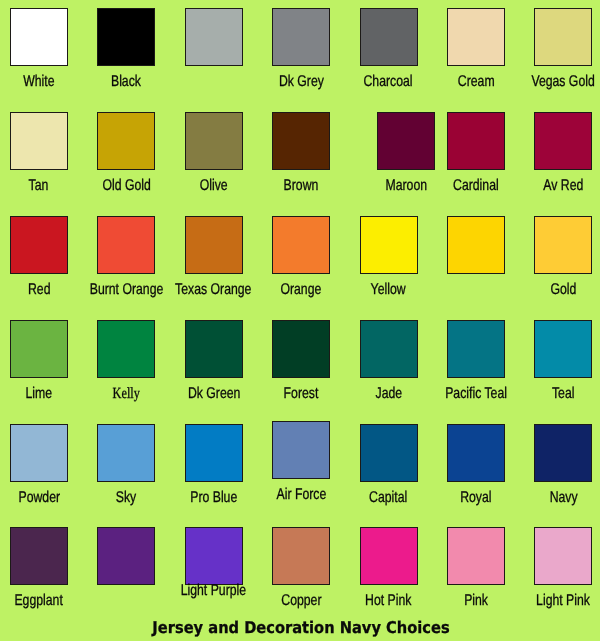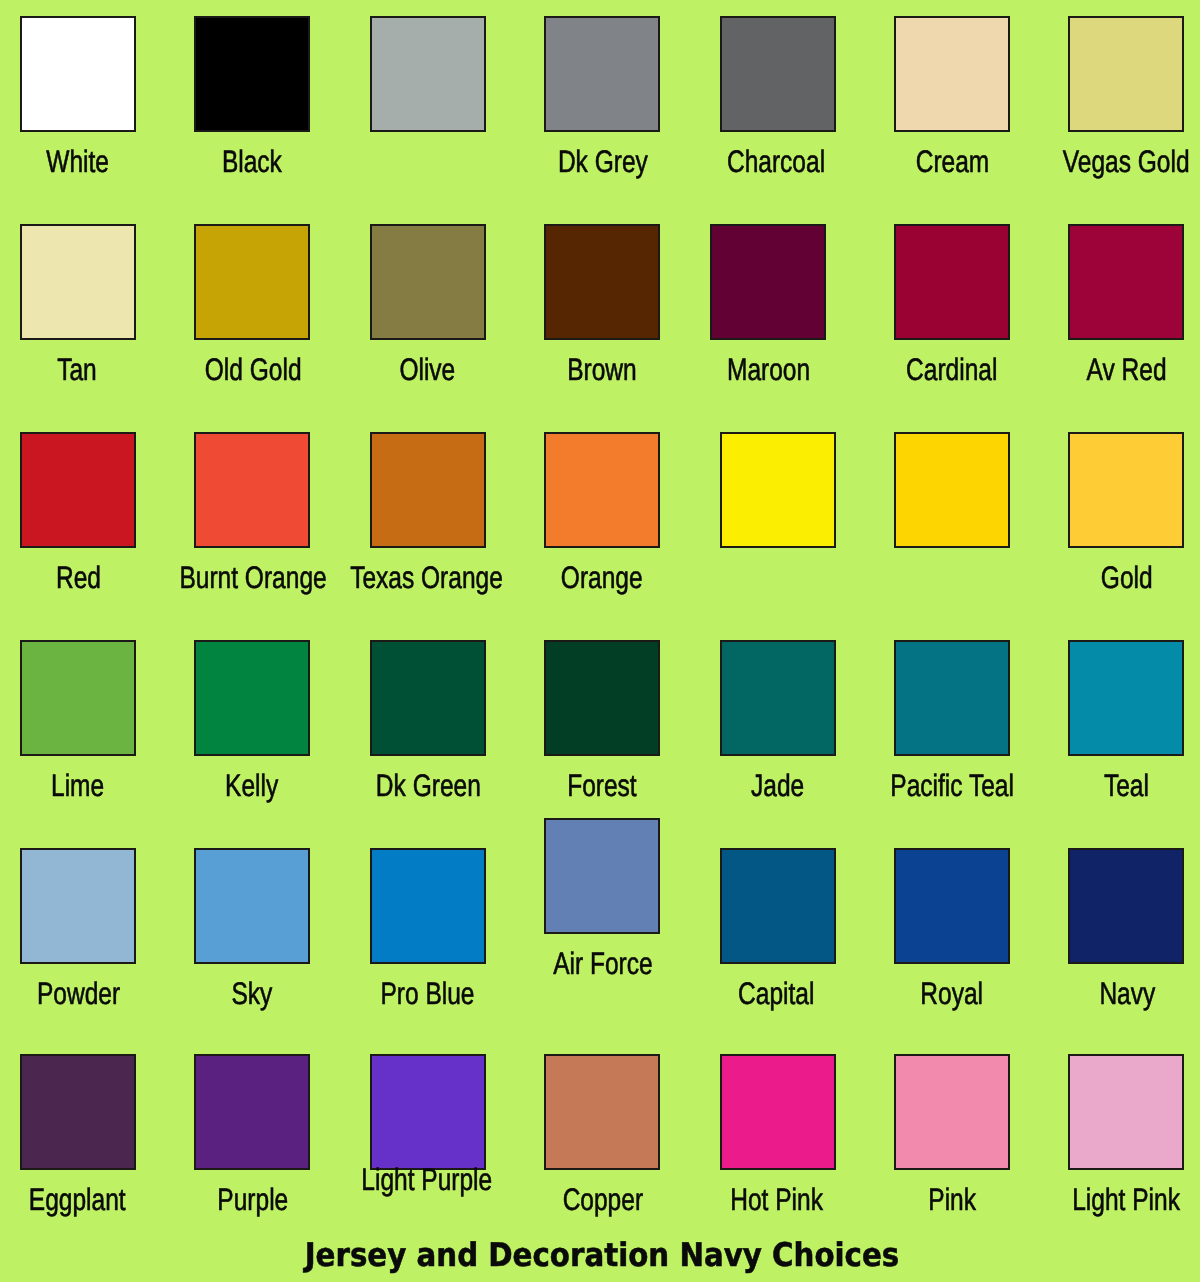--- a/index.html
+++ b/index.html
@@ -111,21 +111,21 @@
           <div class="swatch-label-wrap" style="top: 65px;"><span class="swatch-label" style="color: rgb(10, 10, 10);">Old Gold</span></div>
         </div>
         <div class="swatch-cell" style="left: 169.7px; top: 112.2px;">
           <div class="swatch-chip" style="background: rgb(132, 124, 66); border-color: rgb(28, 26, 23);"></div>
           <div class="swatch-label-wrap" style="top: 65px;"><span class="swatch-label" style="color: rgb(10, 10, 10);">Olive</span></div>
         </div>
         <div class="swatch-cell" style="left: 257.1px; top: 112.2px;">
           <div class="swatch-chip" style="background: rgb(86, 37, 2); border-color: rgb(28, 26, 23);"></div>
           <div class="swatch-label-wrap" style="top: 65px;"><span class="swatch-label" style="color: rgb(10, 10, 10);">Brown</span></div>
         </div>
-        <div class="swatch-cell" style="left: 340px; top: 112.2px;">
+        <div class="swatch-cell" style="left: 362px; top: 112.2px;">
           <div class="swatch-chip" style="background: rgb(98, 1, 51); border-color: rgb(28, 26, 23);"></div>
           <div class="swatch-label-wrap" style="top: 65px;"><span class="swatch-label" style="color: rgb(10, 10, 10);">Maroon</span></div>
         </div>
         <div class="swatch-cell" style="left: 431.9px; top: 112.2px;">
           <div class="swatch-chip" style="background: rgb(154, 2, 52); border-color: rgb(28, 26, 23);"></div>
           <div class="swatch-label-wrap" style="top: 65px;"><span class="swatch-label" style="color: rgb(10, 10, 10);">Cardinal</span></div>
         </div>
         <div class="swatch-cell" style="left: 519.3px; top: 112.2px;">
           <div class="swatch-chip" style="background: rgb(157, 3, 57); border-color: rgb(28, 26, 23);"></div>
           <div class="swatch-label-wrap" style="top: 65px;"><span class="swatch-label" style="color: rgb(10, 10, 10);">Av Red</span></div>
@@ -143,38 +143,39 @@
         <div class="swatch-cell" style="left: 169.7px; top: 216px;">
           <div class="swatch-chip" style="background: rgb(198, 108, 21); border-color: rgb(28, 26, 23);"></div>
           <div class="swatch-label-wrap" style="top: 65px;"><span class="swatch-label" style="color: rgb(10, 10, 10);">Texas Orange</span></div>
         </div>
         <div class="swatch-cell" style="left: 257.1px; top: 216px;">
           <div class="swatch-chip" style="background: rgb(243, 123, 44); border-color: rgb(28, 26, 23);"></div>
           <div class="swatch-label-wrap" style="top: 65px;"><span class="swatch-label" style="color: rgb(10, 10, 10);">Orange</span></div>
         </div>
         <div class="swatch-cell" style="left: 344.5px; top: 216px;">
           <div class="swatch-chip" style="background: rgb(252, 238, 0); border-color: rgb(28, 26, 23);"></div>
+          <div class="swatch-label-wrap" style="top: 65px;"><span class="swatch-label" style="color: rgb(10, 10, 10);">Yellow</span></div>
         </div>
         <div class="swatch-cell" style="left: 431.9px; top: 216px;">
           <div class="swatch-chip" style="background: rgb(253, 213, 1); border-color: rgb(28, 26, 23);"></div>
           <div class="swatch-label-wrap" style="top: 65px; margin-top: 38px;"><span class="swatch-label" style="color: rgb(10, 10, 10);">Maize</span></div>
         </div>
         <div class="swatch-cell" style="left: 519.3px; top: 216px;">
           <div class="swatch-chip" style="background: rgb(254, 204, 53); border-color: rgb(28, 26, 23);"></div>
           <div class="swatch-label-wrap" style="top: 65px;"><span class="swatch-label" style="color: rgb(10, 10, 10);">Gold</span></div>
         </div>
       </div>
       <div class="swatch-row">
         <div class="swatch-cell" style="left: -5.1px; top: 319.8px;">
           <div class="swatch-chip" style="background: rgb(107, 180, 65); border-color: rgb(28, 26, 23);"></div>
           <div class="swatch-label-wrap" style="top: 65px;"><span class="swatch-label" style="color: rgb(10, 10, 10);">Lime</span></div>
         </div>
         <div class="swatch-cell" style="left: 82.3px; top: 319.8px;">
           <div class="swatch-chip" style="background: rgb(0, 132, 64); border-color: rgb(28, 26, 23);"></div>
-          <div class="swatch-label-wrap" style="top: 65px;"><span class="swatch-label" style="color: rgb(10, 10, 10);">Kelly</span></div>
+          <div class="swatch-label-wrap" style="top: 65px; font-family: Liberation Serif, serif;"><span class="swatch-label" style="color: rgb(10, 10, 10);">Kelly</span></div>
         </div>
         <div class="swatch-cell" style="left: 169.7px; top: 319.8px;">
           <div class="swatch-chip" style="background: rgb(0, 80, 53); border-color: rgb(28, 26, 23);"></div>
           <div class="swatch-label-wrap" style="top: 65px;"><span class="swatch-label" style="color: rgb(10, 10, 10);">Dk Green</span></div>
         </div>
         <div class="swatch-cell" style="left: 257.1px; top: 319.8px;">
           <div class="swatch-chip" style="background: rgb(1, 62, 37); border-color: rgb(28, 26, 23);"></div>
           <div class="swatch-label-wrap" style="top: 65px;"><span class="swatch-label" style="color: rgb(10, 10, 10);">Forest</span></div>
         </div>
         <div class="swatch-cell" style="left: 344.5px; top: 319.8px;">
@@ -196,21 +197,21 @@
           <div class="swatch-label-wrap" style="top: 65px;"><span class="swatch-label" style="color: rgb(10, 10, 10);">Powder</span></div>
         </div>
         <div class="swatch-cell" style="left: 82.3px; top: 423.6px;">
           <div class="swatch-chip" style="background: rgb(88, 159, 214); border-color: rgb(28, 26, 23);"></div>
           <div class="swatch-label-wrap" style="top: 65px;"><span class="swatch-label" style="color: rgb(10, 10, 10);">Sky</span></div>
         </div>
         <div class="swatch-cell" style="left: 169.7px; top: 423.6px;">
           <div class="swatch-chip" style="background: rgb(2, 124, 196); border-color: rgb(28, 26, 23);"></div>
           <div class="swatch-label-wrap" style="top: 65px;"><span class="swatch-label" style="color: rgb(10, 10, 10);">Pro Blue</span></div>
         </div>
-        <div class="swatch-cell" style="left: 257.1px; top: 409px;">
+        <div class="swatch-cell" style="left: 257.1px; top: 421px;">
           <div class="swatch-chip" style="background: rgb(98, 128, 180); border-color: rgb(28, 26, 23);"></div>
           <div class="swatch-label-wrap" style="top: 65px;"><span class="swatch-label" style="color: rgb(10, 10, 10);">Air Force</span></div>
         </div>
         <div class="swatch-cell" style="left: 344.5px; top: 423.6px;">
           <div class="swatch-chip" style="background: rgb(2, 87, 133); border-color: rgb(28, 26, 23);"></div>
           <div class="swatch-label-wrap" style="top: 65px;"><span class="swatch-label" style="color: rgb(10, 10, 10);">Capital</span></div>
         </div>
         <div class="swatch-cell" style="left: 431.9px; top: 423.6px;">
           <div class="swatch-chip" style="background: rgb(11, 67, 146); border-color: rgb(28, 26, 23);"></div>
           <div class="swatch-label-wrap" style="top: 65px;"><span class="swatch-label" style="color: rgb(10, 10, 10);">Royal</span></div>
@@ -220,21 +221,20 @@
           <div class="swatch-label-wrap" style="top: 65px;"><span class="swatch-label" style="color: rgb(10, 10, 10);">Navy</span></div>
         </div>
       </div>
       <div class="swatch-row">
         <div class="swatch-cell" style="left: -5.1px; top: 527.4px;">
           <div class="swatch-chip" style="background: rgb(75, 38, 78); border-color: rgb(28, 26, 23);"></div>
           <div class="swatch-label-wrap" style="top: 65px;"><span class="swatch-label" style="color: rgb(10, 10, 10);">Eggplant</span></div>
         </div>
         <div class="swatch-cell" style="left: 82.3px; top: 527.4px;">
           <div class="swatch-chip" style="background: rgb(91, 33, 128); border-color: rgb(28, 26, 23);"></div>
-          <div class="swatch-label-wrap" style="top: 65px;"><span class="swatch-label" style="color: rgb(10, 10, 10);">Purple</span></div>
         </div>
         <div class="swatch-cell" style="left: 169.7px; top: 527.4px;">
           <div class="swatch-chip" style="background: rgb(102, 49, 200); border-color: rgb(28, 26, 23);"></div>
           <div class="swatch-label-wrap" style="top: 55px;"><span class="swatch-label" style="color: rgb(10, 10, 10);">Light Purple</span></div>
         </div>
         <div class="swatch-cell" style="left: 257.1px; top: 527.4px;">
           <div class="swatch-chip" style="background: rgb(198, 121, 86); border-color: rgb(28, 26, 23);"></div>
           <div class="swatch-label-wrap" style="top: 65px;"><span class="swatch-label" style="color: rgb(10, 10, 10);">Copper</span></div>
         </div>
         <div class="swatch-cell" style="left: 344.5px; top: 527.4px;">

